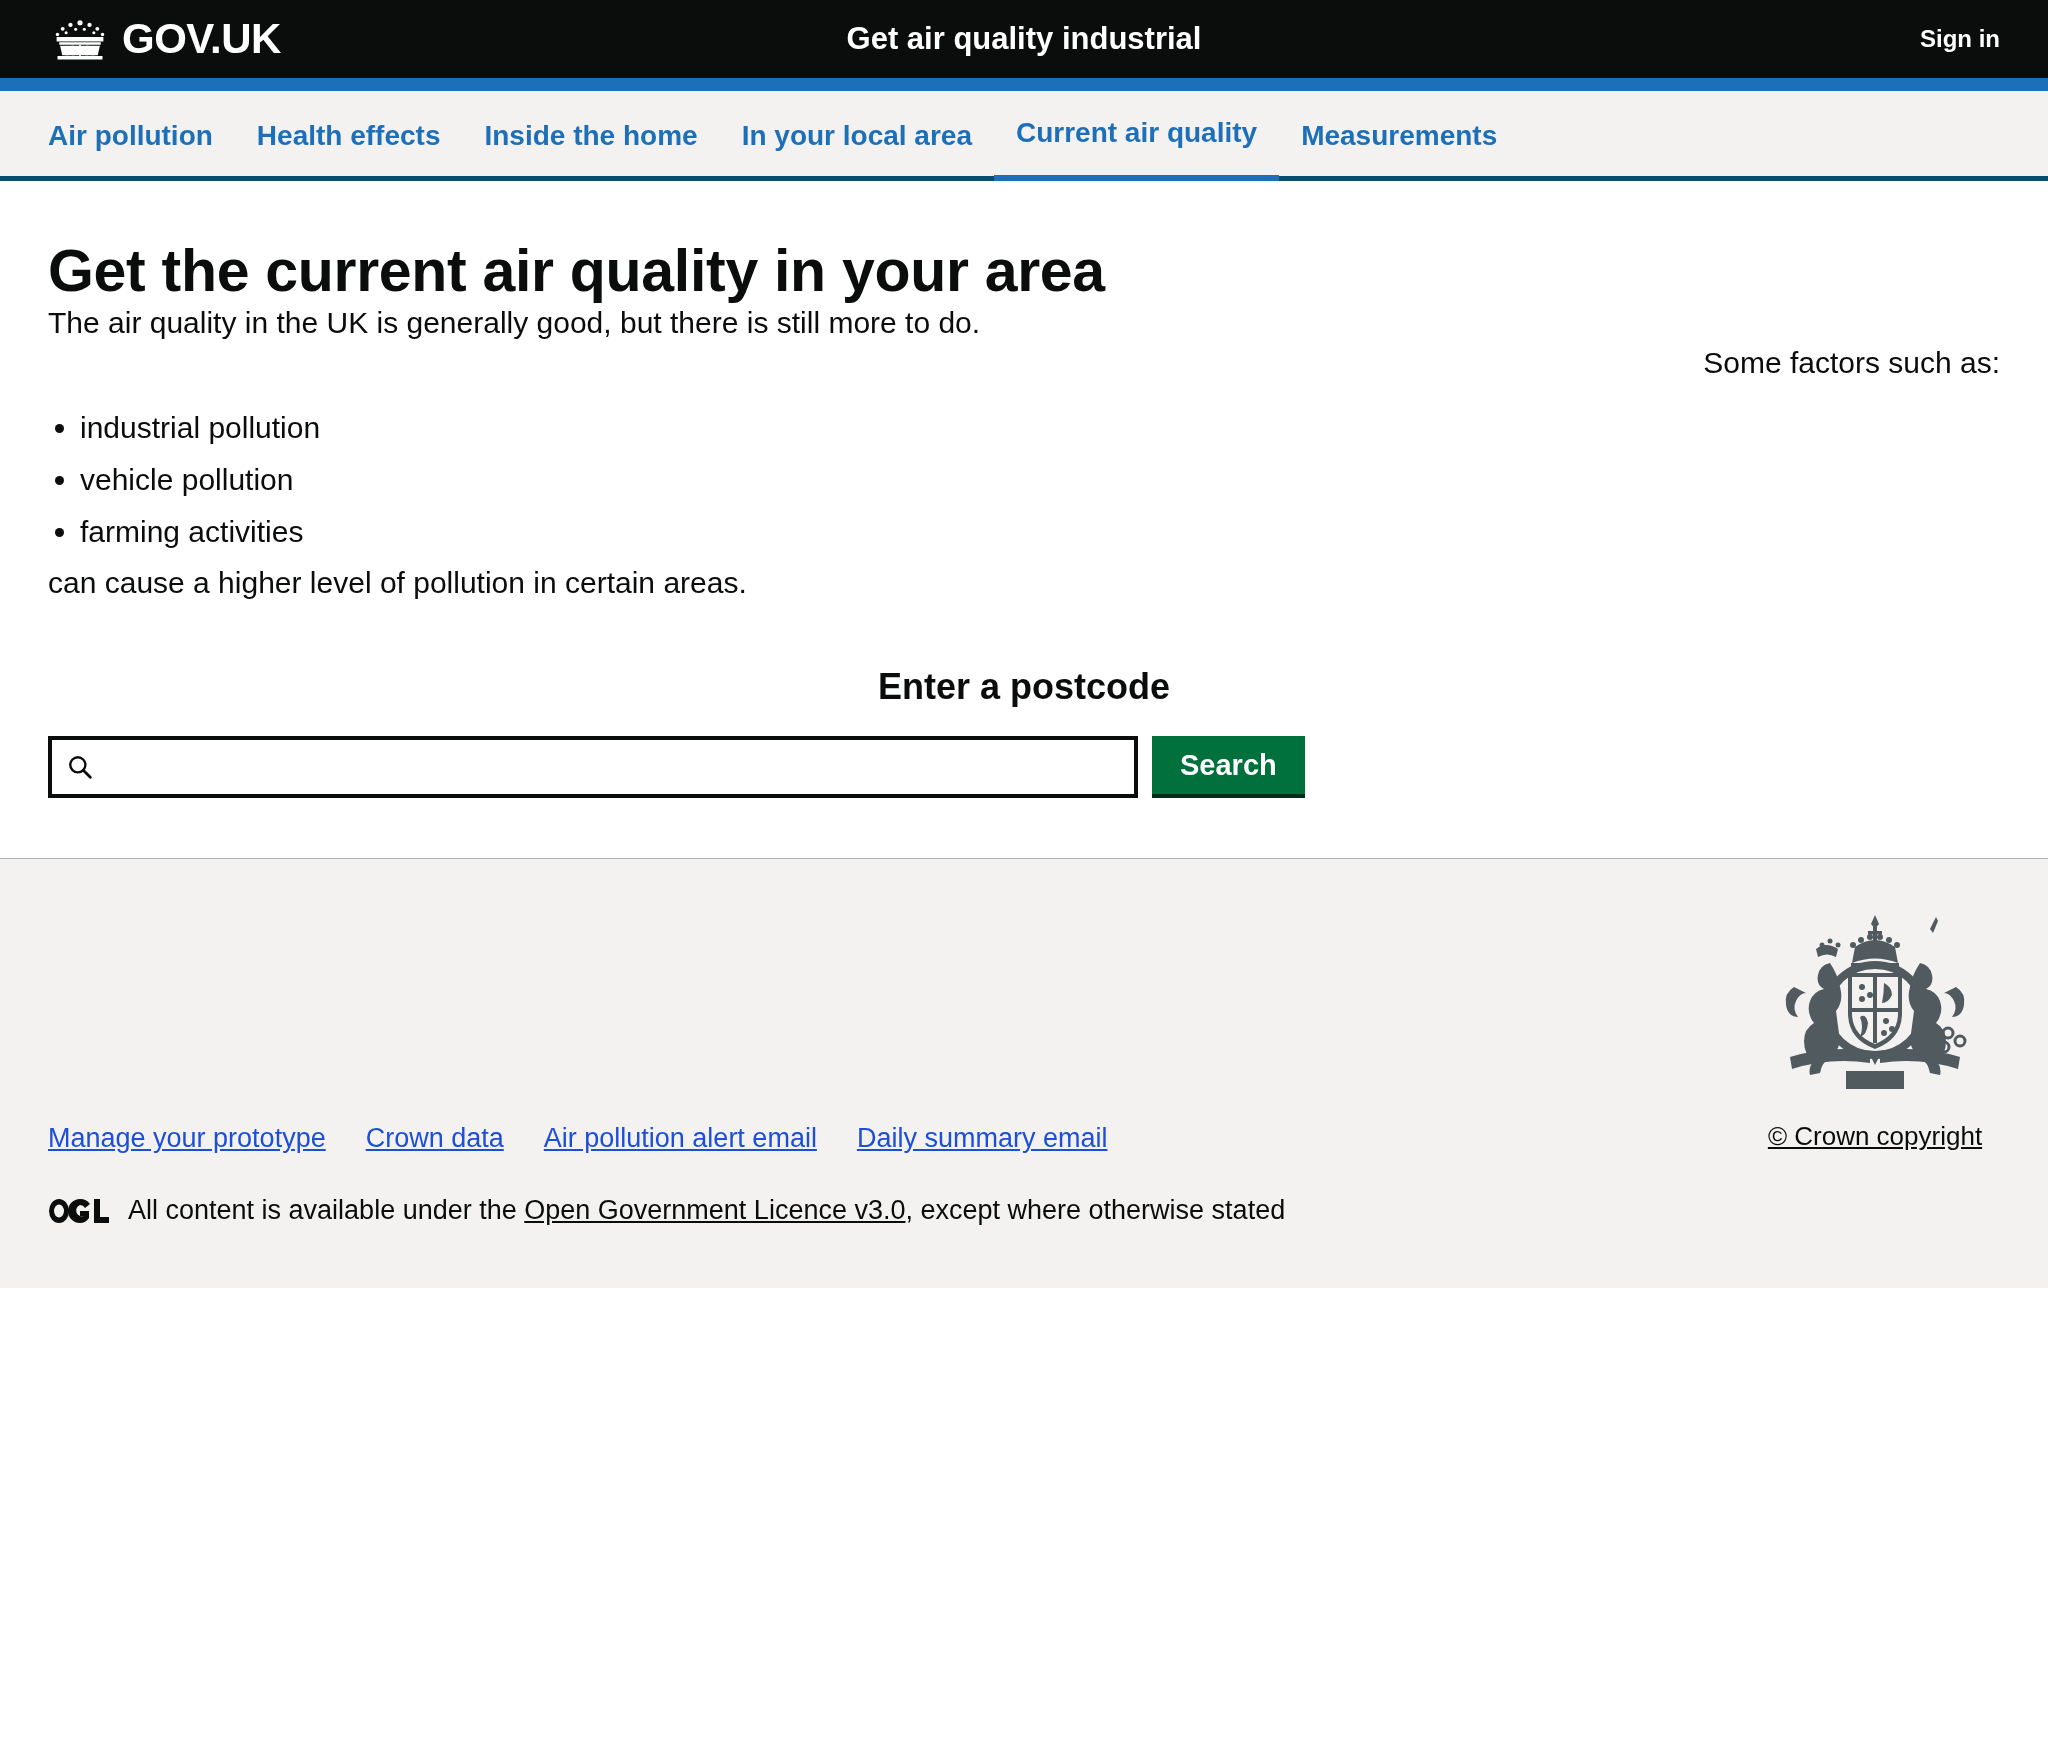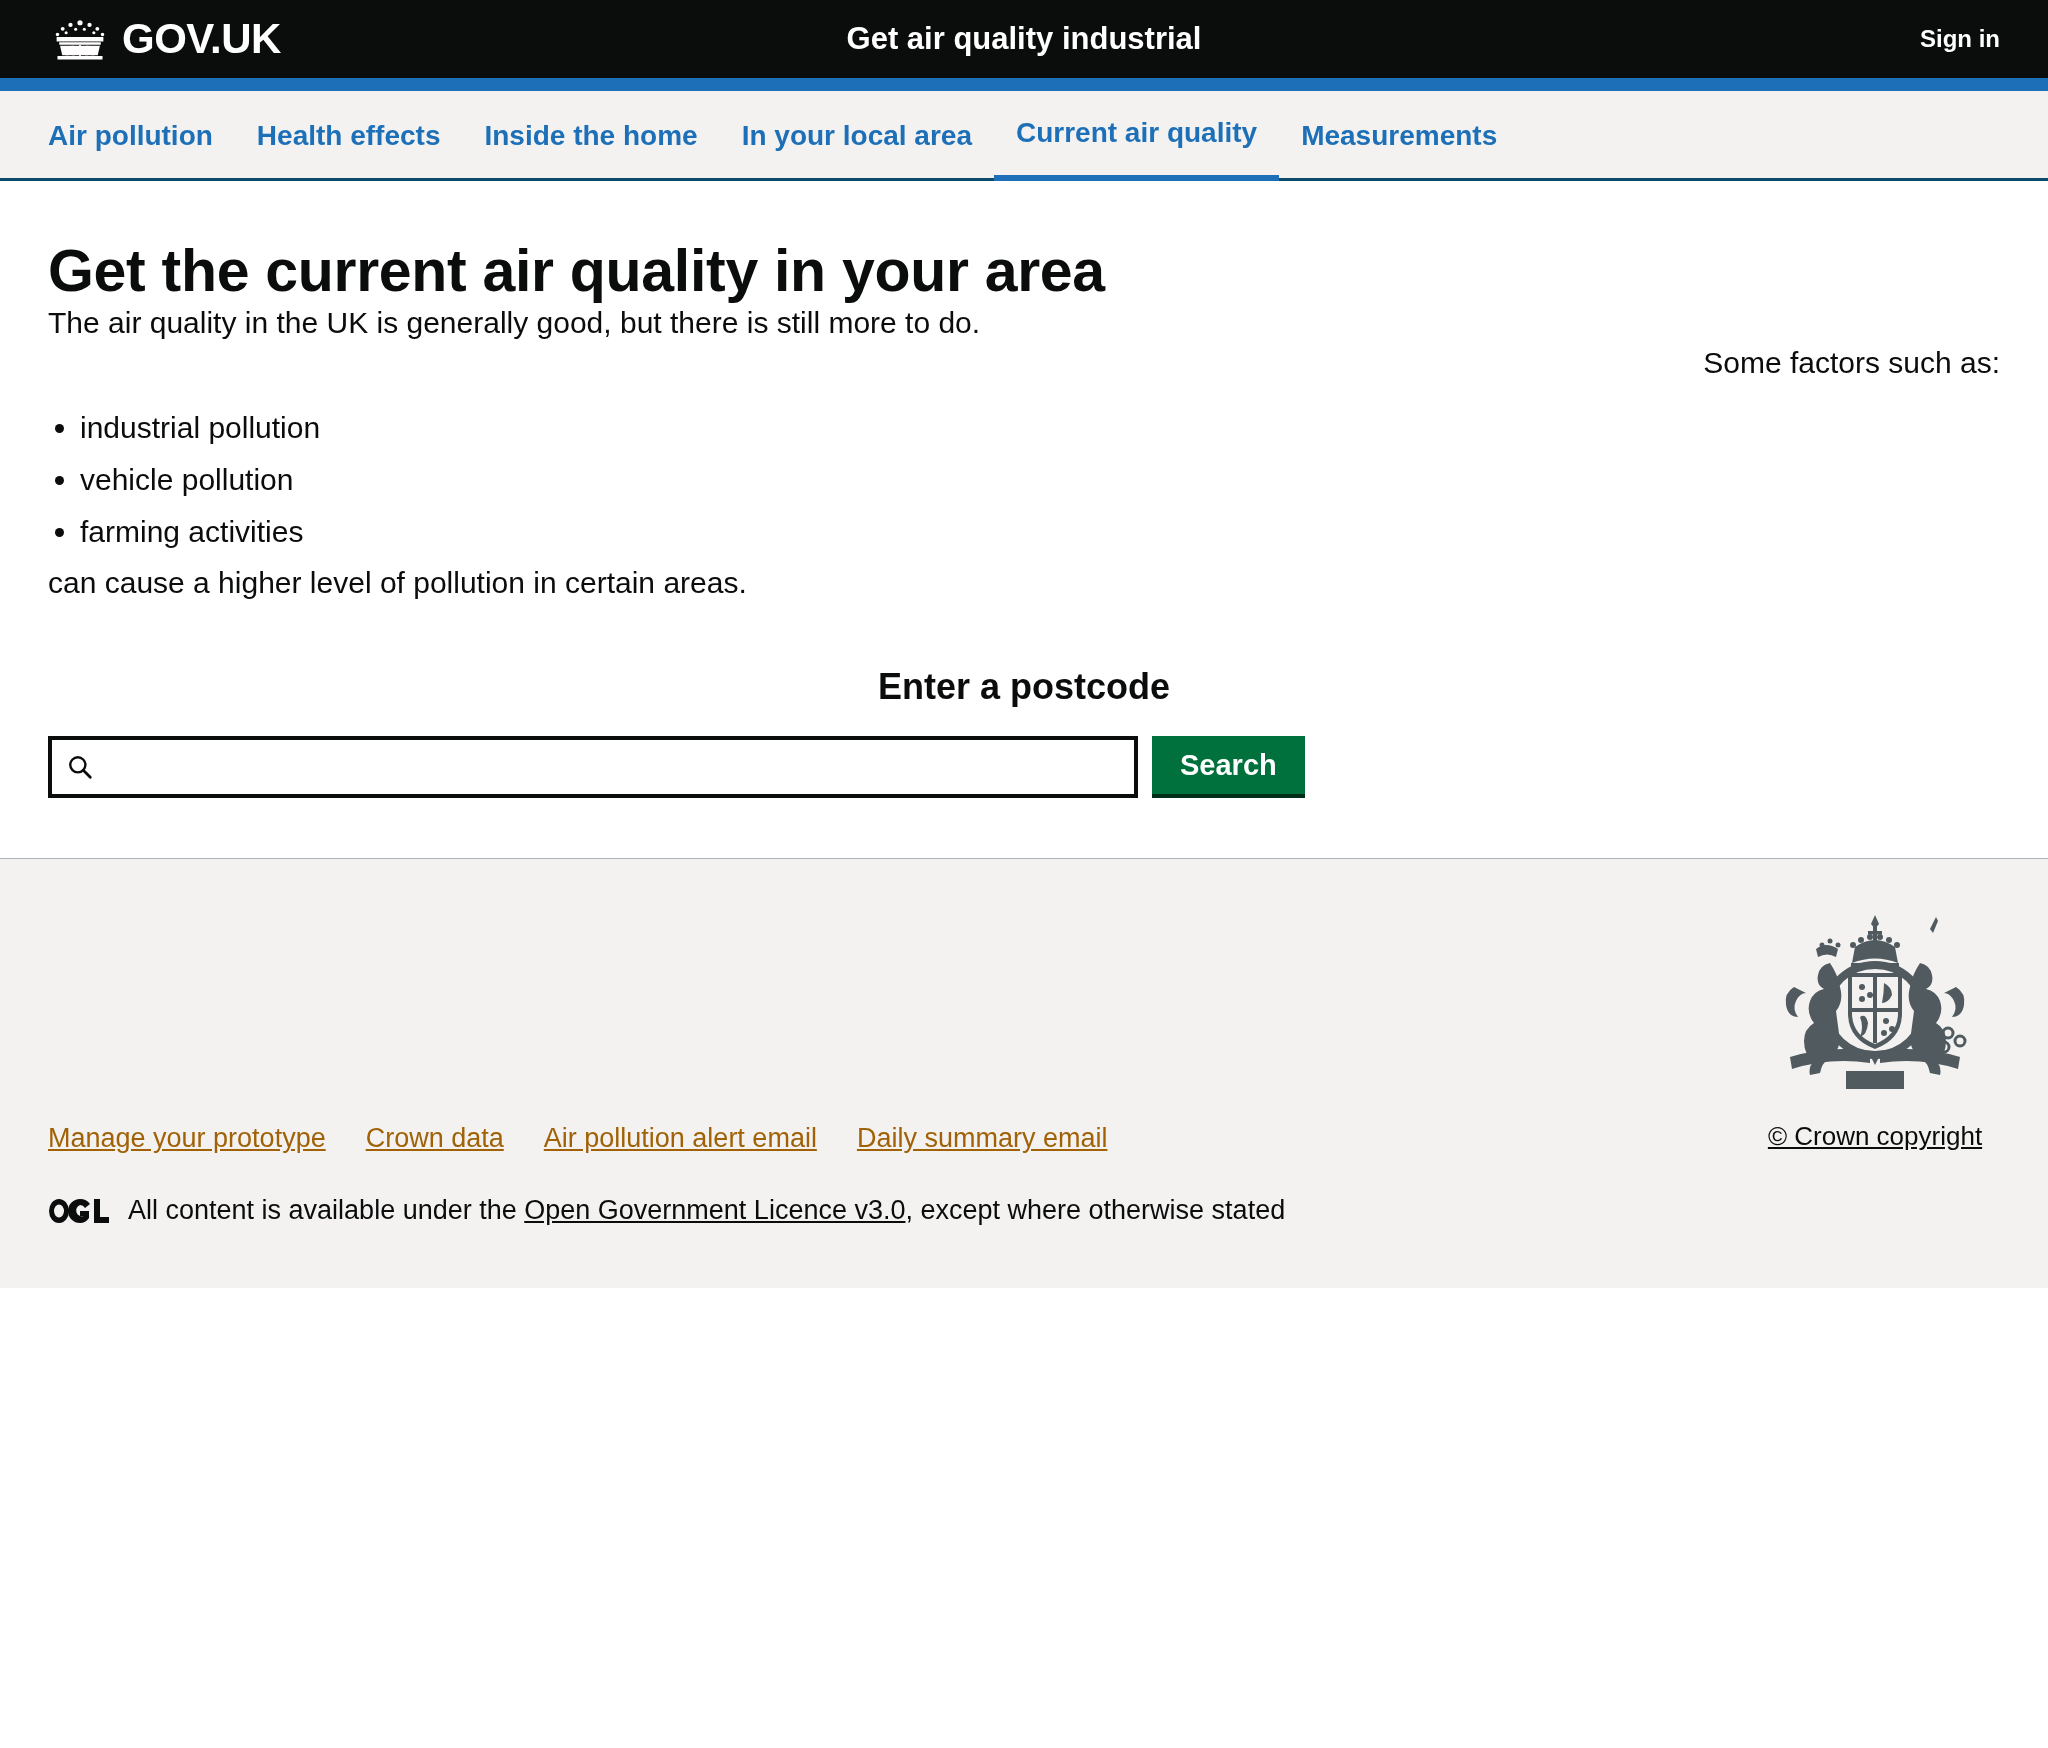--- a/index.html
+++ b/index.html
@@ -64,21 +64,21 @@
     font-size: 24px;
     font-weight: 700;
     text-decoration: none;
     white-space: nowrap;
   }
   .header-blue-bar { height: 13px; background: #1d70b8; width: 100%; }
 
   
   .service-nav {
     background: #f3f2f1;
-    border-bottom: 3px solid #0c4a6e;
+    border-bottom: 5px solid #0c4a6e;
     height: 90px;
     position: relative;
   }
   .service-nav-list {
     list-style: none;
     margin: 0;
     padding: 0 0 0 48px;
     display: flex;
     align-items: flex-end;
     height: 90px;
@@ -232,21 +232,21 @@
     margin: 0;
     padding: 0;
     display: flex;
     gap: 40px;
     position: absolute;
     bottom: 134px;
     left: 48px;
   }
   .footer-links li a {
     font-size: 27px;
-    color: #a16207;
+    color: #1d4ed8;
     text-decoration: underline;
     white-space: nowrap;
   }
   .footer-licence {
     position: absolute;
     bottom: 62px;
     left: 48px;
     display: flex;
     align-items: center;
     gap: 18px;

